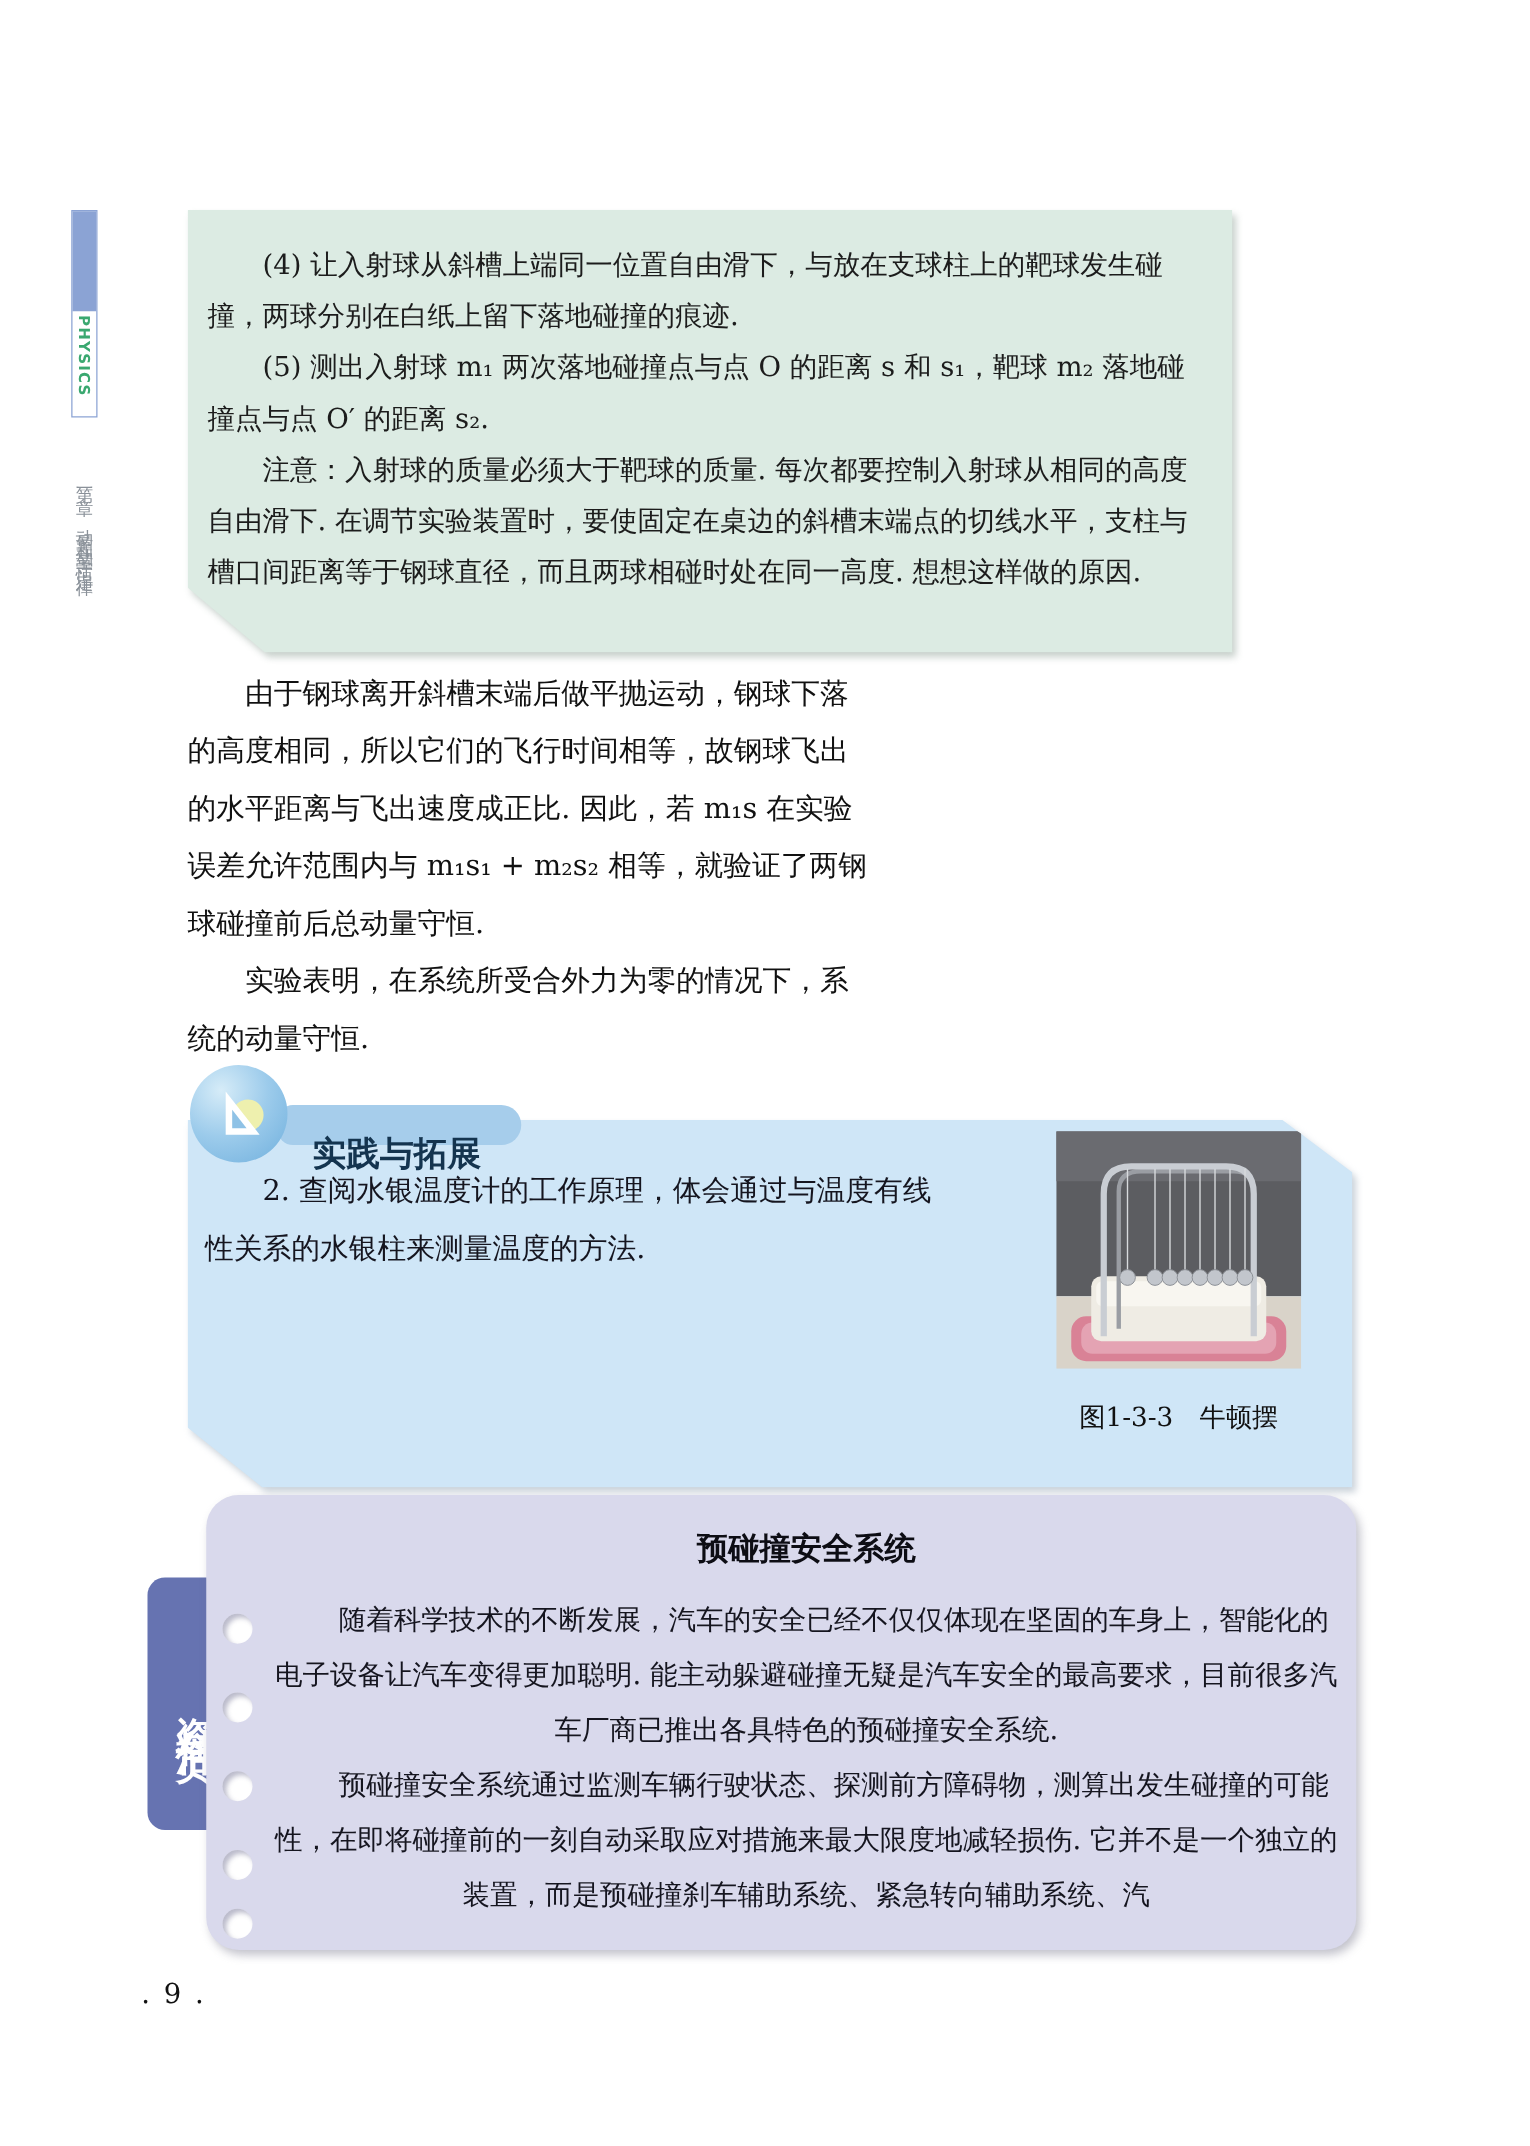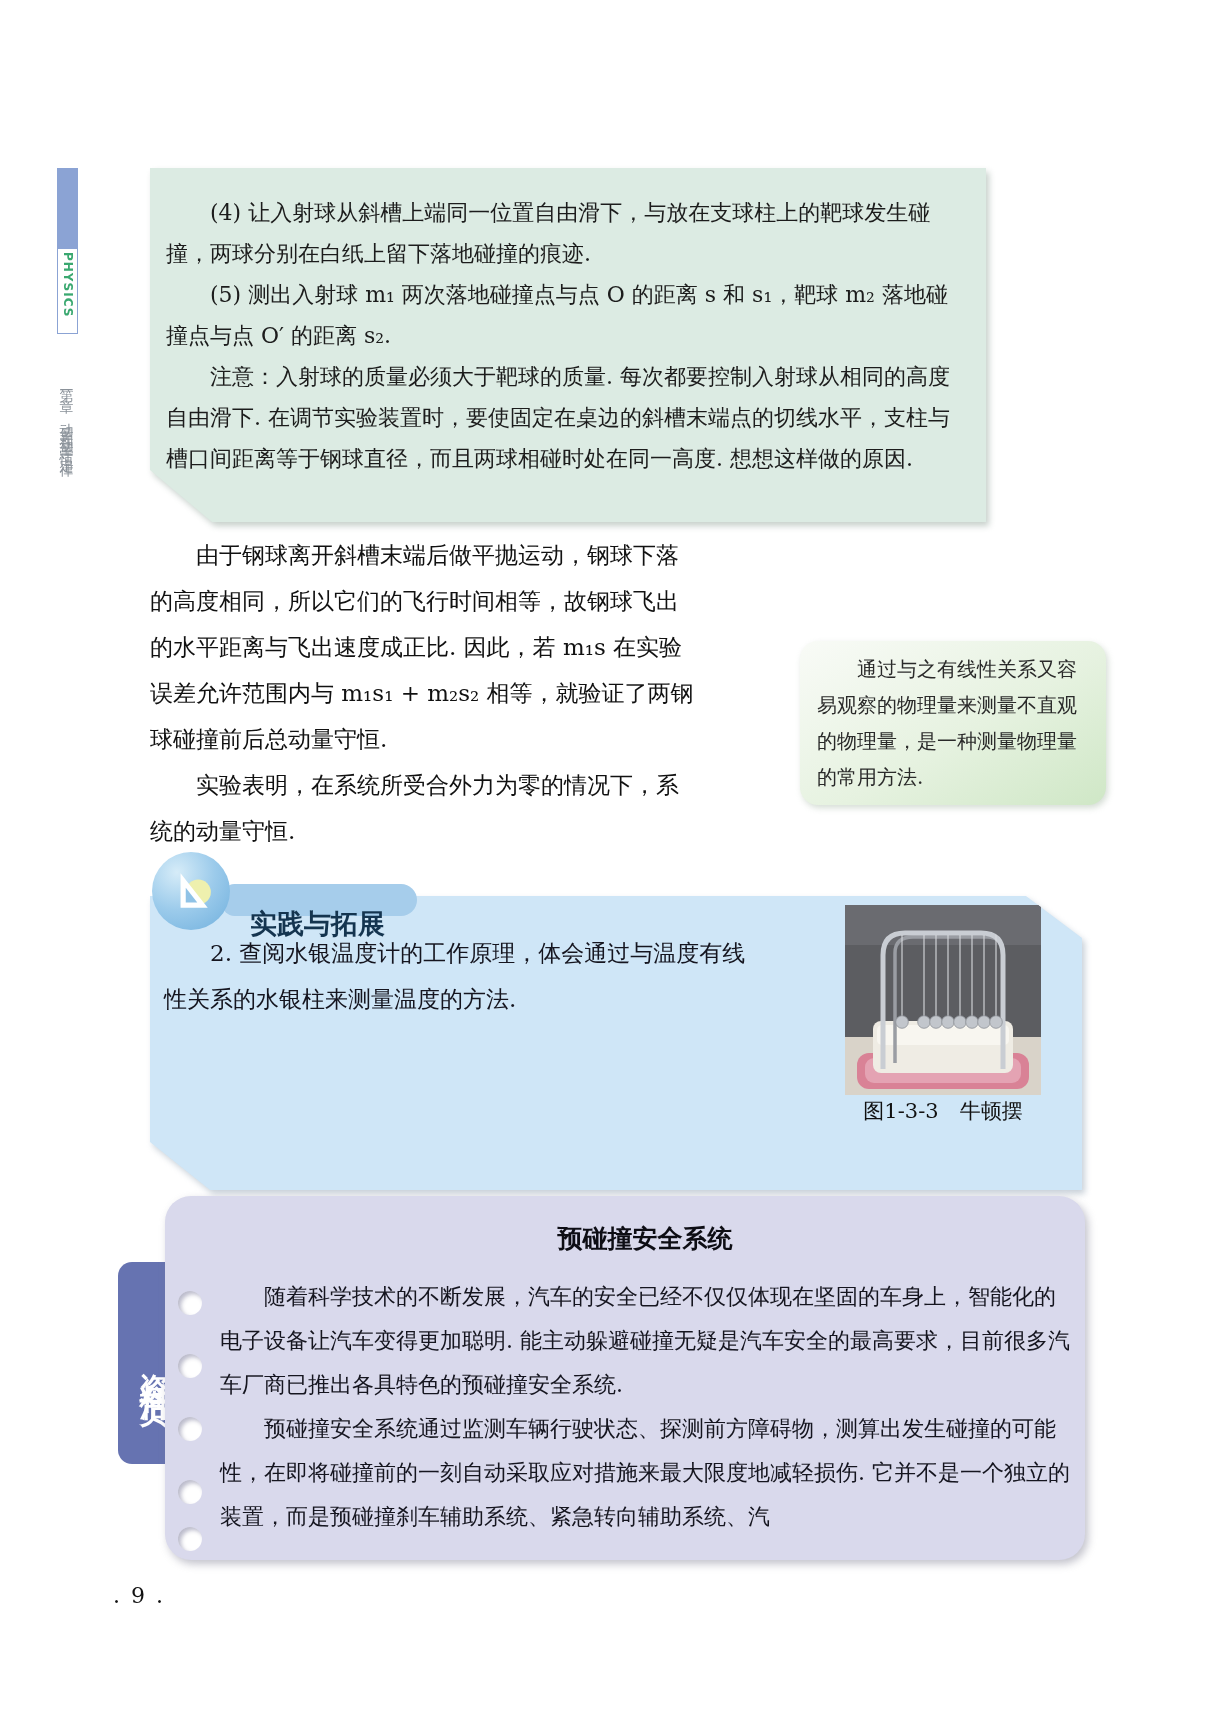--- a/index.html
+++ b/index.html
@@ -63,21 +63,21 @@
   .shadow-blue { filter:drop-shadow(3px 4px 3px rgba(120,140,160,.4)); }
   .blue-box {
     position:absolute; left:150px; top:896px; width:932px; height:294px;
     background:#cfe6f7;
     clip-path:polygon(0 0, calc(100% - 56px) 0, 100% 42px, 100% 100%, 60px 100%, 0 calc(100% - 48px));
   }
   .practice-text { position:absolute; left:14px; top:34px; width:596px; }
   .practice-text p { font-size:23px; line-height:46px; text-indent:2em; color:#15151f; }
   .cradle-photo { position:absolute; left:695px; top:9px; width:196px; height:190px; }
   .figure-caption {
-    position:absolute; left:643px; top:201px; width:300px; text-align:center;
+    position:absolute; left:643px; top:224px; width:300px; text-align:center;
     font-size:21px; color:#111;
   }
 
   
   .materials-tab {
     position:absolute; left:118px; top:1262px; width:72px; height:202px;
     background:#6673b1; border-radius:14px; z-index:1;
     display:flex; align-items:center; justify-content:center;
     writing-mode:vertical-rl; text-orientation:upright;
     color:#ffffff; font-size:30px; font-weight:bold; letter-spacing:9px;
@@ -87,21 +87,21 @@
   .purple-box {
     position:absolute; left:165px; top:1196px; width:920px; height:364px;
     background:#d9d9ec; border-radius:26px; z-index:2;
     padding:26px 15px 16px 55px;
     filter:drop-shadow(3px 4px 4px rgba(120,120,140,.45));
   }
   .purple-box h3 {
     text-align:center; font-size:25px; color:#0d0d14; margin-bottom:20px;
     font-family:"DejaVu Sans","Liberation Sans",sans-serif;
   }
-  .purple-box p { font-size:22px; line-height:44px; text-indent:2em; color:#15151f; }
+  .purple-box p { font-size:22px; line-height:44px; text-indent:2em; color:#15151f;text-align:center; }
   .hole {
     position:absolute; left:13px; width:24px; height:24px; border-radius:50%;
     background:#ffffff; box-shadow:inset 3px 3px 4px rgba(105,105,140,.45);
   }
 
   .page-number { position:absolute; left:113px; top:1583px; font-size:22px; color:#111; letter-spacing:2px; }
 </style>
 </head>
 <body>
 
@@ -119,23 +119,20 @@
       <p>(5) 测出入射球 m₁ 两次落地碰撞点与点 O 的距离 s 和 s₁，靶球 m₂ 落地碰撞点与点 O′ 的距离 s₂.</p>
       <p>注意：入射球的质量必须大于靶球的质量. 每次都要控制入射球从相同的高度自由滑下. 在调节实验装置时，要使固定在桌边的斜槽末端点的切线水平，支柱与槽口间距离等于钢球直径，而且两球相碰时处在同一高度. 想想这样做的原因.</p>
     </div>
   </div>
 
   <div class="body-text">
     <p>由于钢球离开斜槽末端后做平抛运动，钢球下落的高度相同，所以它们的飞行时间相等，故钢球飞出的水平距离与飞出速度成正比. 因此，若 m₁s 在实验误差允许范围内与 m₁s₁ + m₂s₂ 相等，就验证了两钢球碰撞前后总动量守恒.</p>
     <p>实验表明，在系统所受合外力为零的情况下，系统的动量守恒.</p>
   </div>
 
-  <div class="side-note">
-    <p>通过与之有线性关系又容易观察的物理量来测量不直观的物理量，是一种测量物理量的常用方法.</p>
-  </div>
 
   <div class="practice-icon-circle">
     <svg width="46" height="46" viewBox="0 0 44 44">
       <circle cx="29" cy="23" r="12" fill="#eef0ae"></circle>
       <path d="M12 5 L12 38 L38 38 Z" fill="#ffffff"></path>
       <path d="M17 19 L17 33 L28 33 Z" fill="#8fc2e6"></path>
     </svg>
   </div>
   <div class="practice-pill">实践与拓展</div>
 

